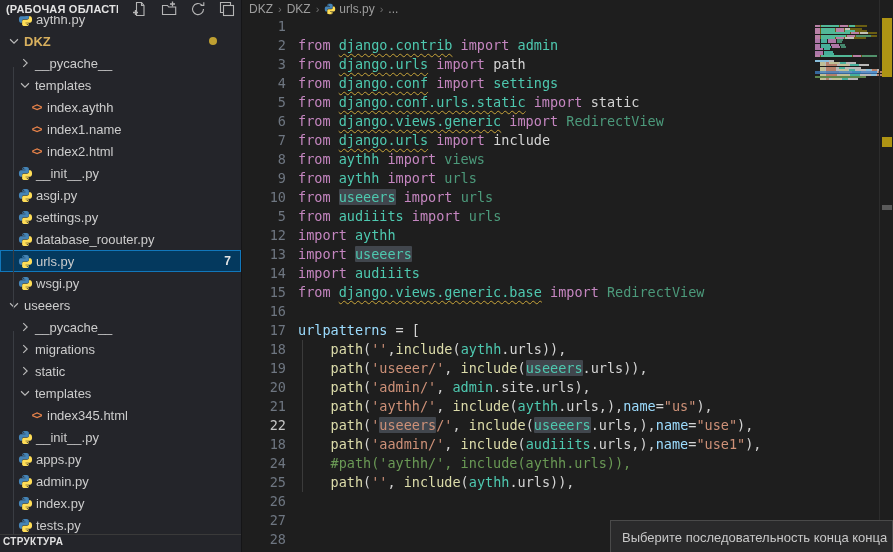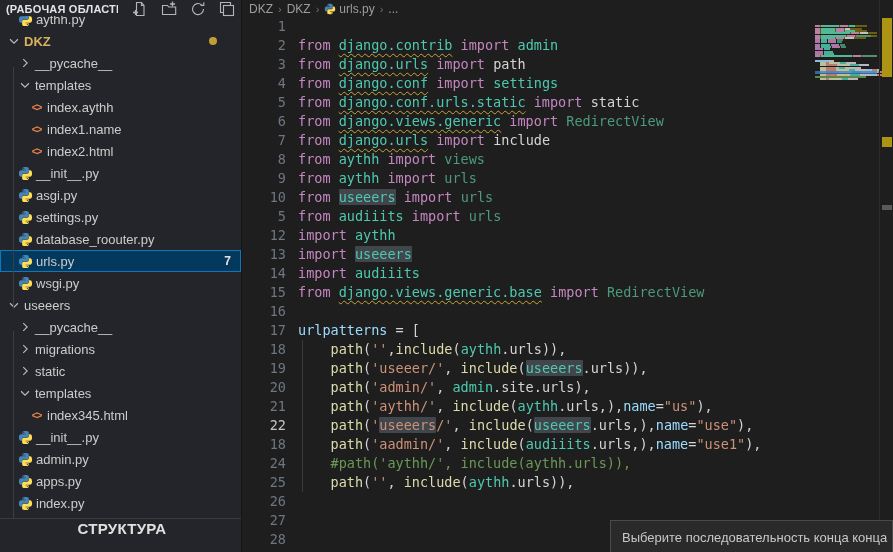--- a/index.html
+++ b/index.html
@@ -22,22 +22,22 @@
   .trow .chev{width:16px;height:16px;flex:0 0 16px;display:flex;align-items:center;justify-content:center;}
   .trow .ficon{width:17px;height:16px;flex:0 0 17px;display:flex;align-items:center;justify-content:center;}
   .trow.selected{background:#04395e;box-shadow:inset 0 0 0 1px #1177bb;}
   .trow .lbl{margin-left:2px;}
   .trow .lbl.gold{color:#d8b05e;font-weight:bold;}
   .trow .badge{margin-left:auto;margin-right:10px;font-size:12px;color:#e4e4e4;font-weight:bold;}
   .trow .dot{margin-left:auto;margin-right:24px;width:8px;height:8px;border-radius:50%;background:#bfa032;}
   .htmlicon{color:#e8834a;font-size:10px;font-weight:bold;letter-spacing:-1px;}
   .guide{position:absolute;width:1px;background:#3a3d43;z-index:2;}
   .outline-bar{position:absolute;left:0;right:0;bottom:0;height:16px;background:#24252a;
-               border-top:1px solid #3a3a3a;font-size:15px;font-weight:bold;color:#e0e0e0;
-               padding:1px 0 16px 3px;letter-spacing:.3px;z-index:3;cursor:pointer;text-align:center;}
+               border-top:1px solid #3a3a3a;font-size:10px;font-weight:bold;color:#e0e0e0;
+               padding:1px 0 0 3px;letter-spacing:.3px;z-index:3;cursor:pointer;}
 
   
   .editor{position:absolute;left:242px;top:0;width:651px;height:552px;background:#1e1e1e;}
   .breadcrumb{position:absolute;left:0;top:0;right:0;height:17px;display:flex;align-items:center;
               padding-left:7px;font-size:12px;color:#9d9d9d;gap:4px;}
   .breadcrumb .bsep{color:#6f6f6f;font-size:11px;padding:0 1px;}
   .breadcrumb .bitem{display:flex;align-items:center;gap:3px;cursor:pointer;}
   .gutter{position:absolute;left:0;top:17px;width:44px;text-align:right;
           font-family:"DejaVu Sans Mono",monospace;font-size:13.5px;line-height:19px;color:#6e7681;}
   .gutter .ln{height:19px;}
@@ -255,30 +255,30 @@
             </span>
             <span class="lbl">__init__.py</span>
           </div>
           <div class="trow" style="padding-left: 17px;">
             <span class="ficon">
               <svg width="15" height="15" viewBox="0 0 32 32">
                 <path fill="#4584b6" d="M15.9 2c-7 0-6.6 3-6.6 3v3.2h6.7v1H6.7S2 8.7 2 15.9c0 7.2 4.1 7 4.1 7h2.5v-3.4s-.1-4.1 4-4.1h6.7s3.9.1 3.9-3.7V5.8S23.8 2 15.9 2zm-3.7 2.1a1.2 1.2 0 1 1 0 2.4 1.2 1.2 0 0 1 0-2.4z"></path>
                 <path fill="#ffde57" d="M16.1 30c7 0 6.6-3 6.6-3v-3.2H16v-1h9.3s4.7.5 4.7-6.7c0-7.2-4.1-7-4.1-7h-2.5v3.4s.1 4.1-4 4.1h-6.7s-3.9-.1-3.9 3.7v6.2S8.2 30 16.1 30zm3.7-2.1a1.2 1.2 0 1 1 0-2.4 1.2 1.2 0 0 1 0 2.4z"></path>
               </svg>
             </span>
+            <span class="lbl">apps.py</span>
+          </div>
+          <div class="trow" style="padding-left: 17px;">
+            <span class="ficon">
+              <svg width="15" height="15" viewBox="0 0 32 32">
+                <path fill="#4584b6" d="M15.9 2c-7 0-6.6 3-6.6 3v3.2h6.7v1H6.7S2 8.7 2 15.9c0 7.2 4.1 7 4.1 7h2.5v-3.4s-.1-4.1 4-4.1h6.7s3.9.1 3.9-3.7V5.8S23.8 2 15.9 2zm-3.7 2.1a1.2 1.2 0 1 1 0 2.4 1.2 1.2 0 0 1 0-2.4z"></path>
+                <path fill="#ffde57" d="M16.1 30c7 0 6.6-3 6.6-3v-3.2H16v-1h9.3s4.7.5 4.7-6.7c0-7.2-4.1-7-4.1-7h-2.5v3.4s.1 4.1-4 4.1h-6.7s-3.9-.1-3.9 3.7v6.2S8.2 30 16.1 30zm3.7-2.1a1.2 1.2 0 1 1 0-2.4 1.2 1.2 0 0 1 0 2.4z"></path>
+              </svg>
+            </span>
             <span class="lbl">admin.py</span>
-          </div>
-          <div class="trow" style="padding-left: 17px;">
-            <span class="ficon">
-              <svg width="15" height="15" viewBox="0 0 32 32">
-                <path fill="#4584b6" d="M15.9 2c-7 0-6.6 3-6.6 3v3.2h6.7v1H6.7S2 8.7 2 15.9c0 7.2 4.1 7 4.1 7h2.5v-3.4s-.1-4.1 4-4.1h6.7s3.9.1 3.9-3.7V5.8S23.8 2 15.9 2zm-3.7 2.1a1.2 1.2 0 1 1 0 2.4 1.2 1.2 0 0 1 0-2.4z"></path>
-                <path fill="#ffde57" d="M16.1 30c7 0 6.6-3 6.6-3v-3.2H16v-1h9.3s4.7.5 4.7-6.7c0-7.2-4.1-7-4.1-7h-2.5v3.4s.1 4.1-4 4.1h-6.7s-3.9-.1-3.9 3.7v6.2S8.2 30 16.1 30zm3.7-2.1a1.2 1.2 0 1 1 0-2.4 1.2 1.2 0 0 1 0 2.4z"></path>
-              </svg>
-            </span>
-            <span class="lbl">apps.py</span>
           </div>
           <div class="trow" style="padding-left: 17px;">
             <span class="ficon">
               <svg width="15" height="15" viewBox="0 0 32 32">
                 <path fill="#4584b6" d="M15.9 2c-7 0-6.6 3-6.6 3v3.2h6.7v1H6.7S2 8.7 2 15.9c0 7.2 4.1 7 4.1 7h2.5v-3.4s-.1-4.1 4-4.1h6.7s3.9.1 3.9-3.7V5.8S23.8 2 15.9 2zm-3.7 2.1a1.2 1.2 0 1 1 0 2.4 1.2 1.2 0 0 1 0-2.4z"></path>
                 <path fill="#ffde57" d="M16.1 30c7 0 6.6-3 6.6-3v-3.2H16v-1h9.3s4.7.5 4.7-6.7c0-7.2-4.1-7-4.1-7h-2.5v3.4s.1 4.1-4 4.1h-6.7s-3.9-.1-3.9 3.7v6.2S8.2 30 16.1 30zm3.7-2.1a1.2 1.2 0 1 1 0-2.4 1.2 1.2 0 0 1 0 2.4z"></path>
               </svg>
             </span>
             <span class="lbl">index.py</span>
           </div>

